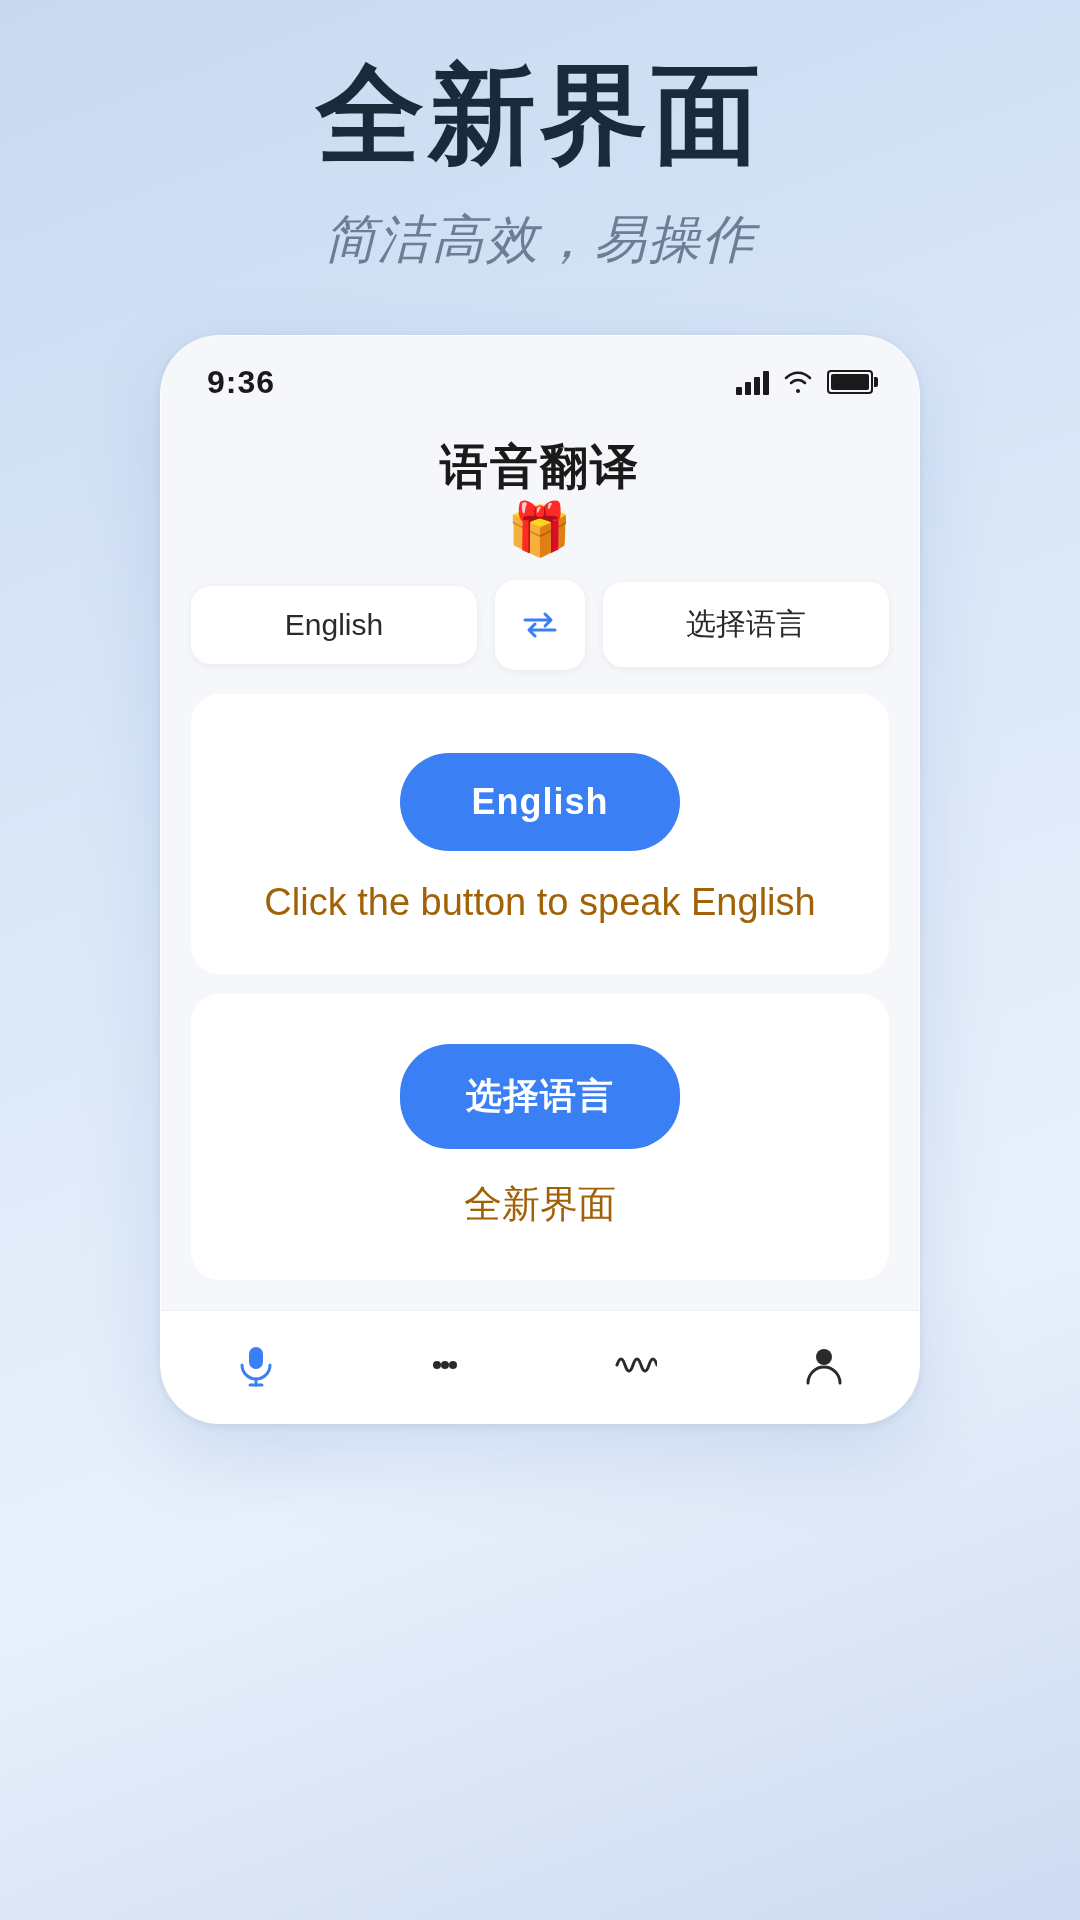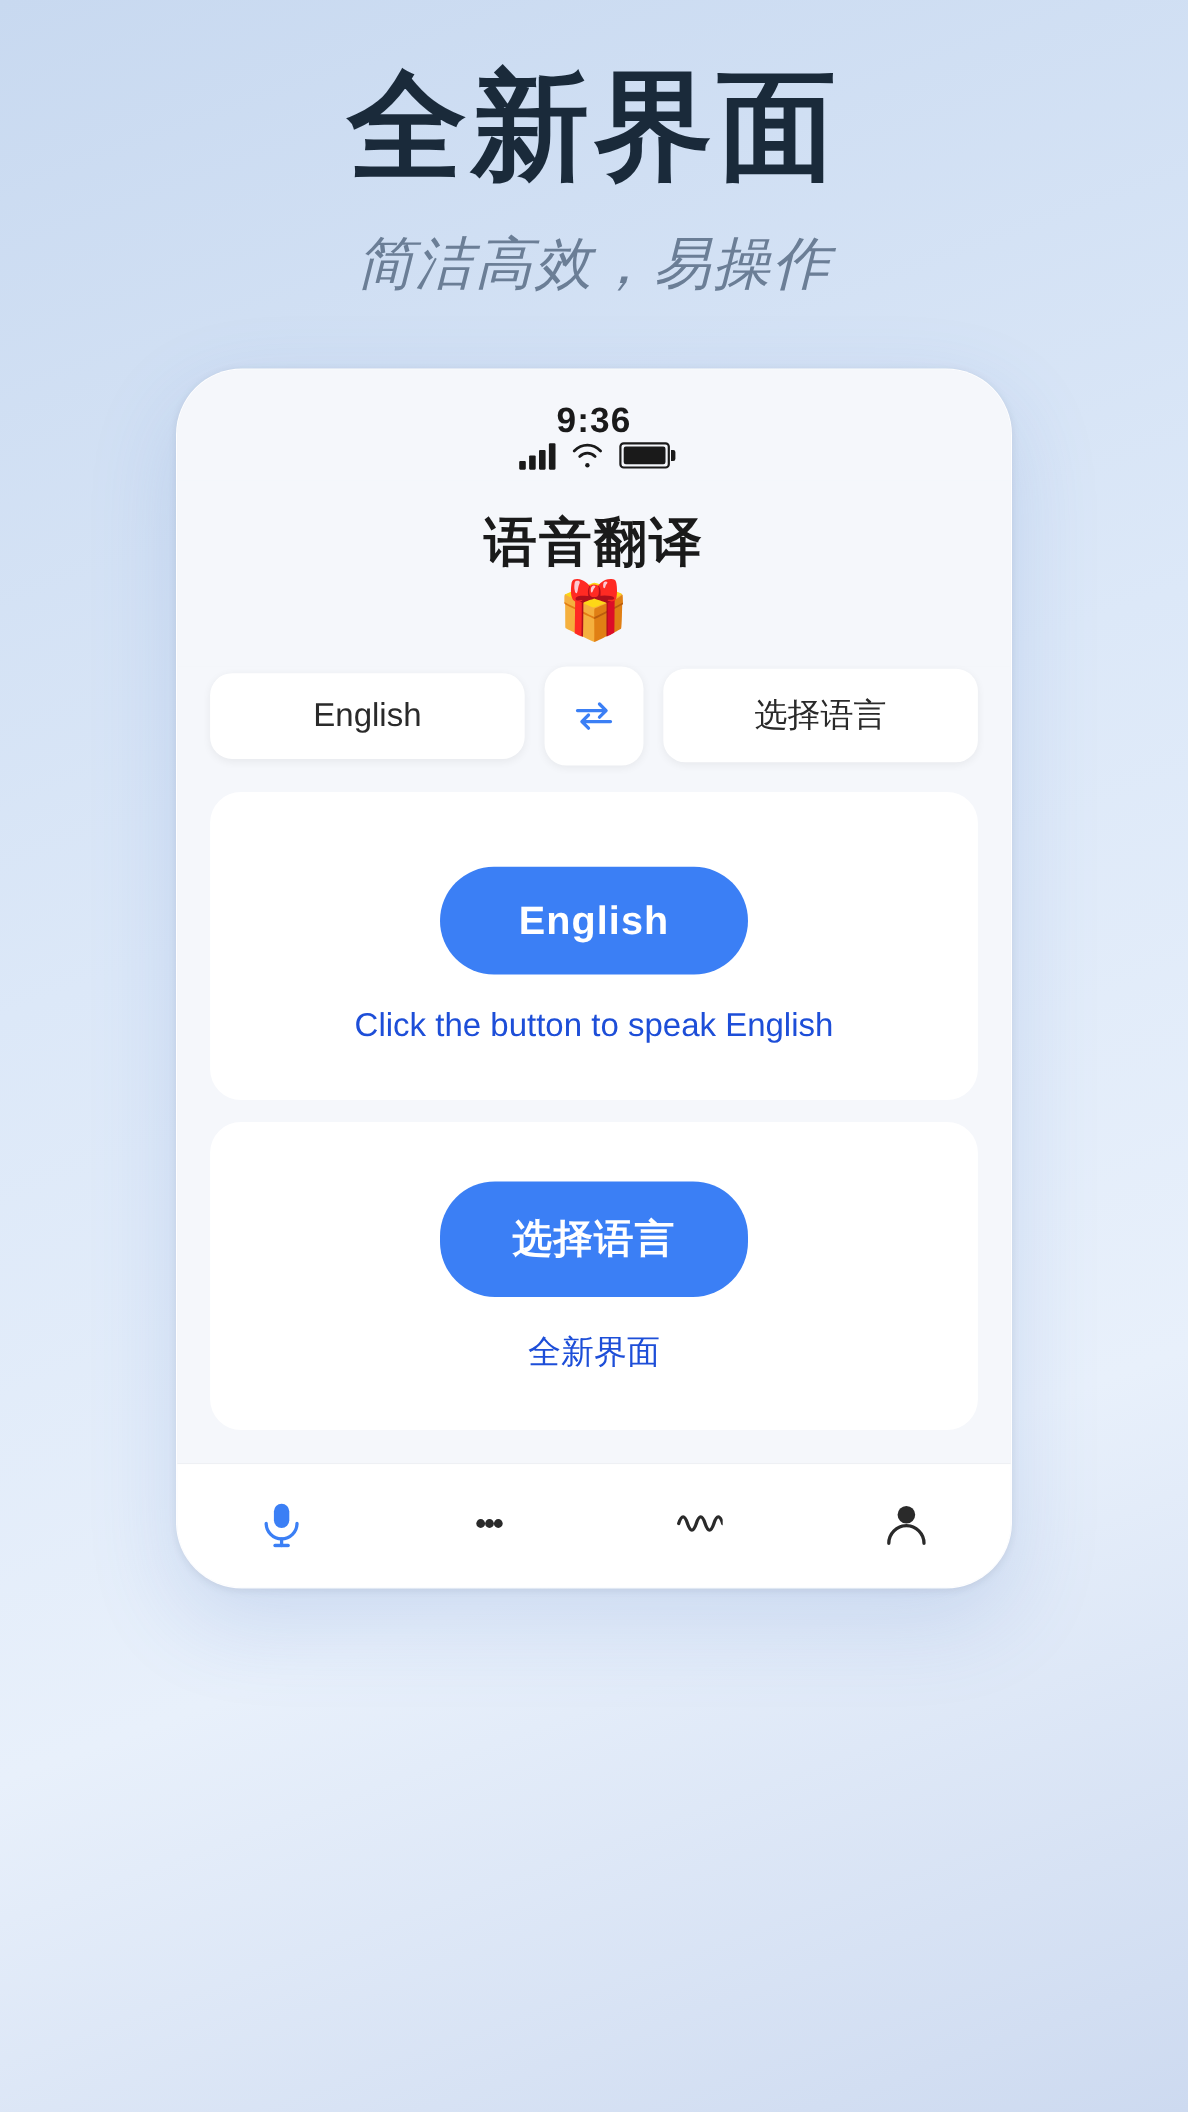--- a/index.html
+++ b/index.html
@@ -52,21 +52,20 @@
       border: 1px solid rgba(255,255,255,0.9);
     }
 
     
     .status-bar {
       display: flex;
       justify-content: space-between;
       align-items: center;
       padding: 28px 46px 10px;
       background: #f5f7fb;
-      flex-direction: column;
     }
 
     .status-time {
       font-size: 32px;
       font-weight: 600;
       color: #1a1a1a;
       letter-spacing: 1px;
     }
 
     .status-icons {
@@ -210,22 +209,22 @@
       padding: 28px 60px;
       font-size: 36px;
       font-weight: 600;
       cursor: pointer;
       font-family: inherit;
       min-width: 280px;
       letter-spacing: 1px;
     }
 
     .panel-hint {
-      font-size: 30px;
-      color: #1d4ed8;
+      font-size: 38px;
+      color: #a16207;
       text-align: center;
     }
 
     
     .bottom-nav {
       background: #ffffff;
       display: flex;
       justify-content: space-around;
       align-items: center;
       padding: 24px 0 28px;

